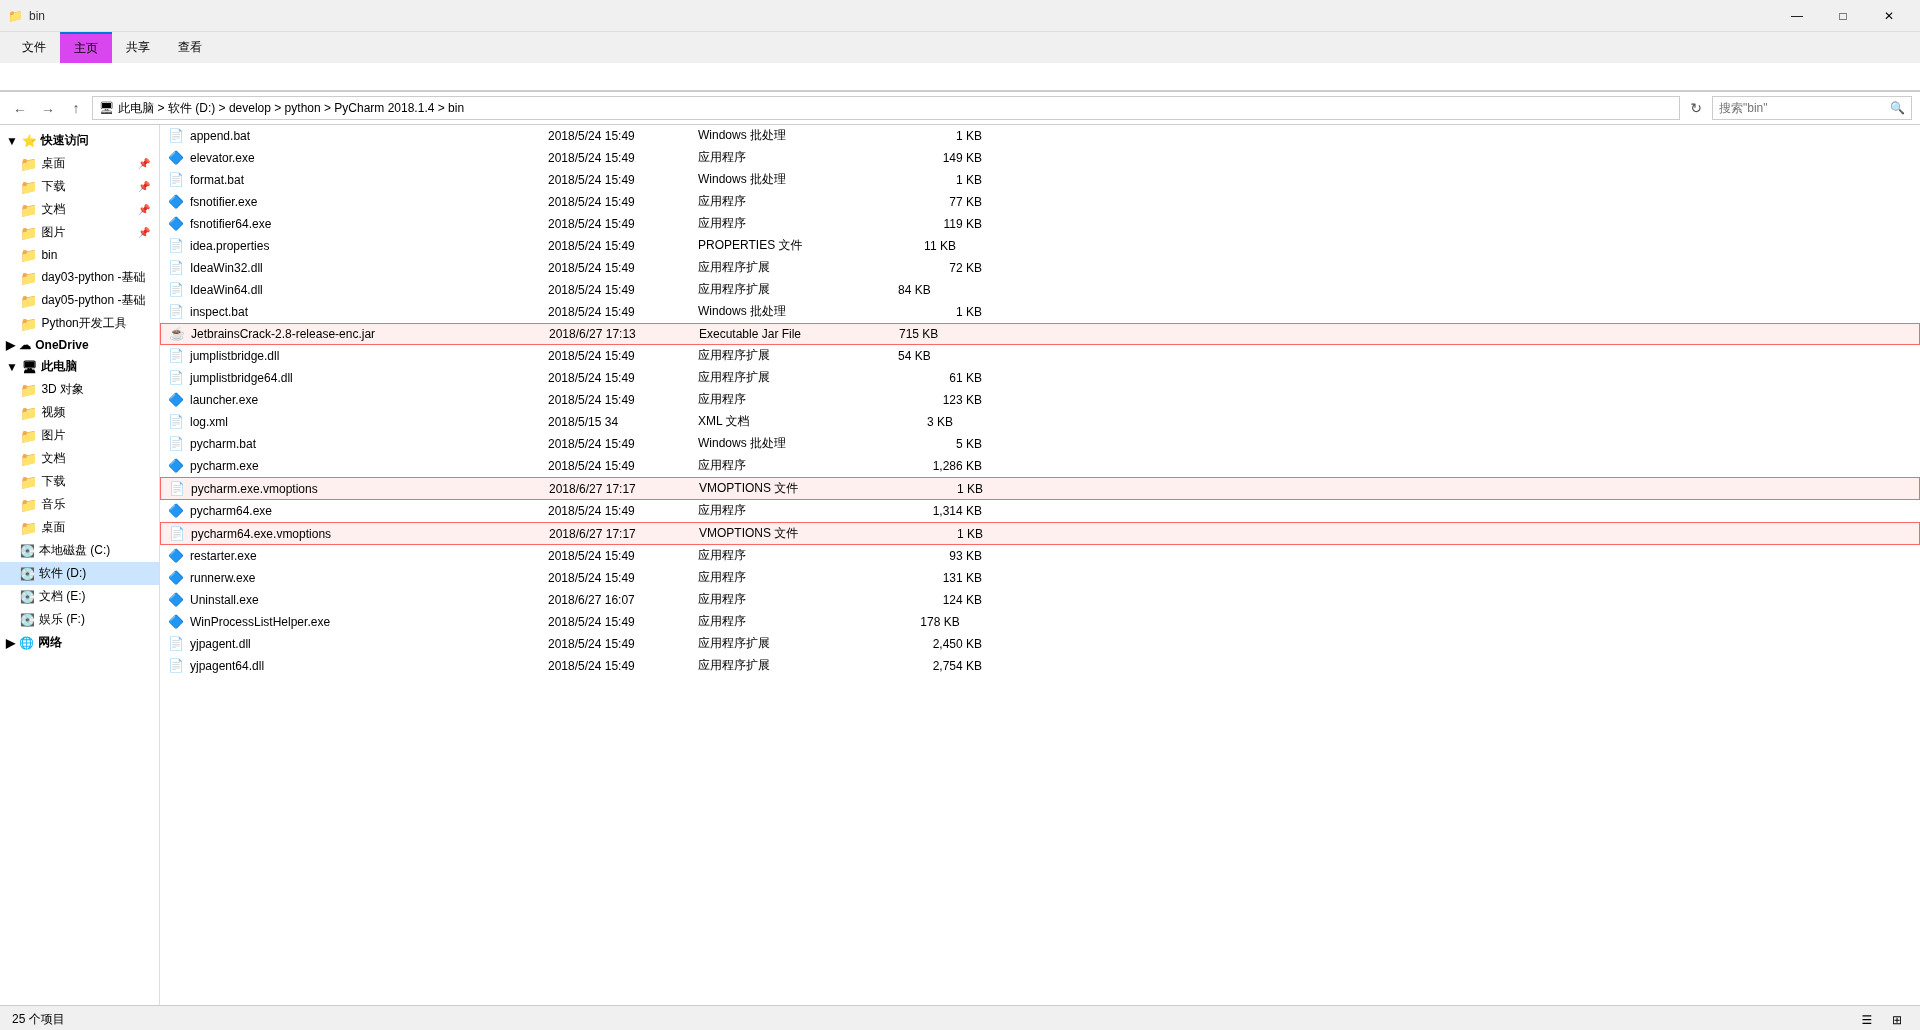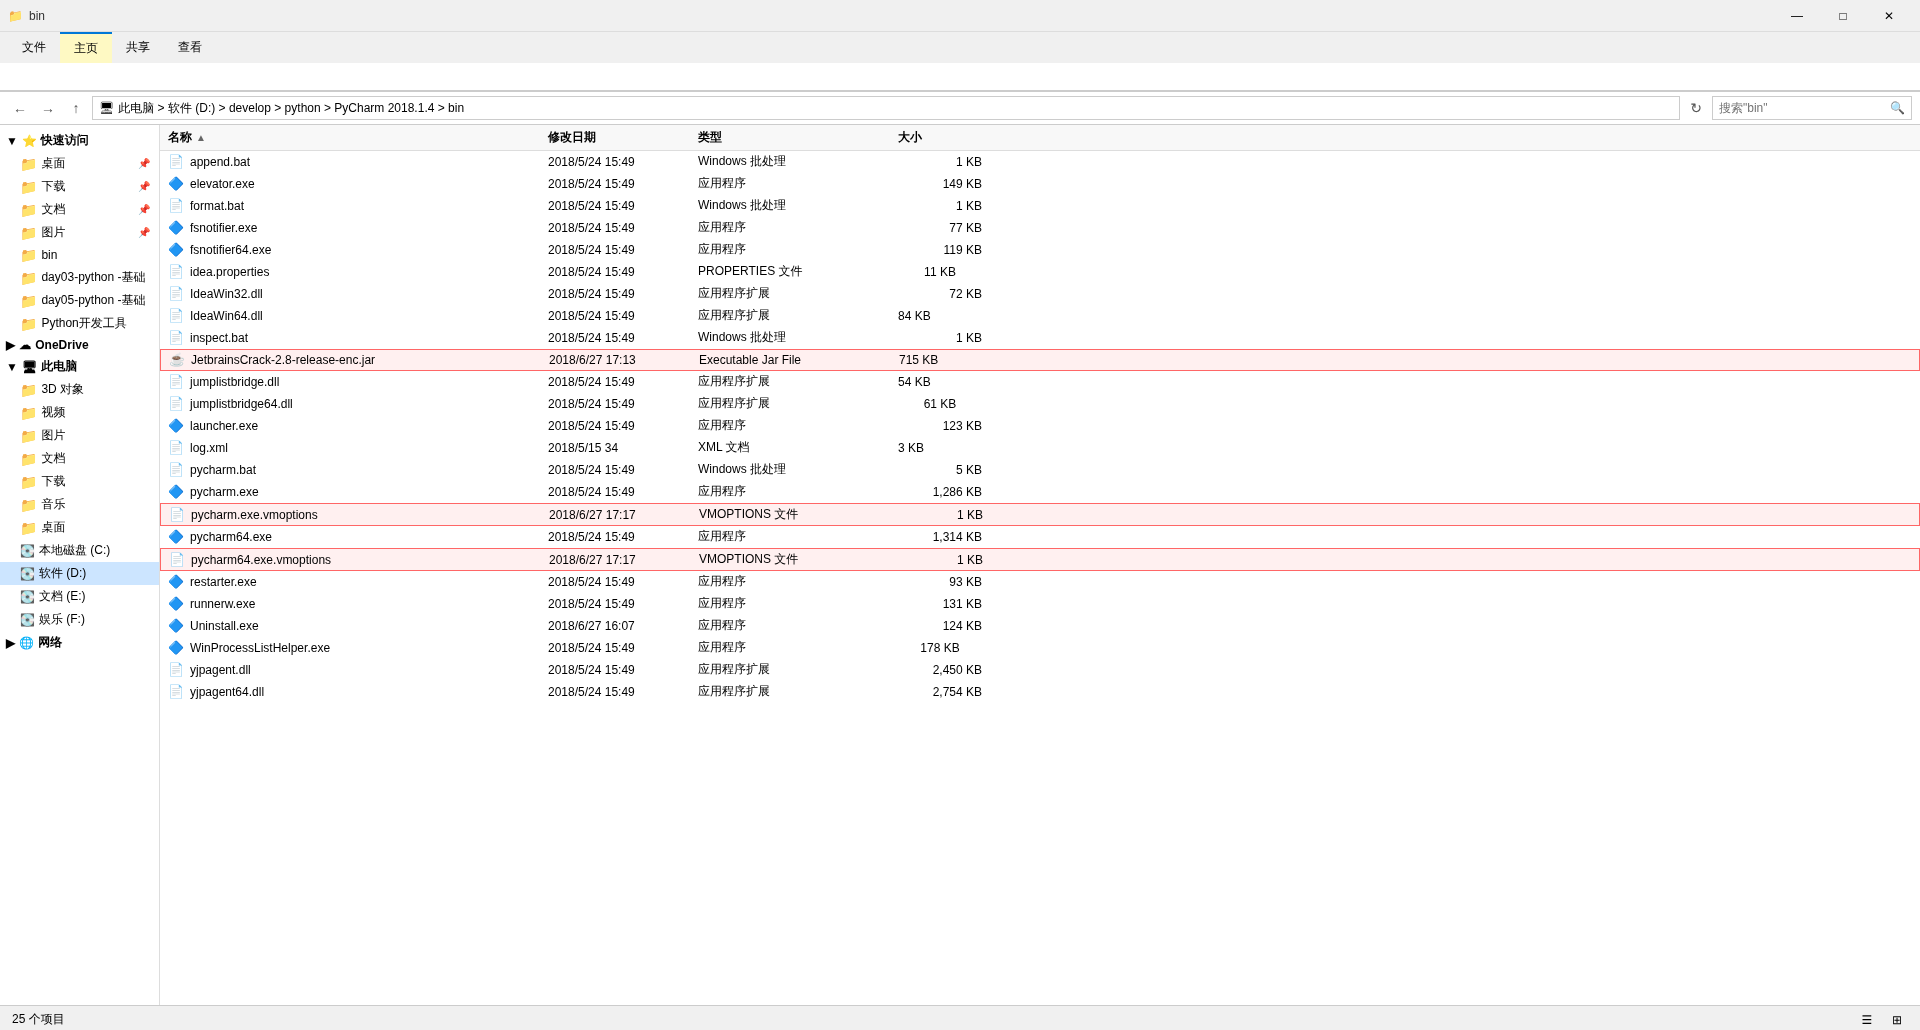--- a/index.html
+++ b/index.html
@@ -50,21 +50,21 @@
       padding: 0 8px;
     }
     .ribbon-tab {
       padding: 6px 14px;
       font-size: 12px;
       cursor: pointer;
       border: none;
       background: transparent;
     }
     .ribbon-tab.active {
-      background: #fef9c3;
+      background: #d946ef;
       border-top: 2px solid #0078d7;
     }
     .ribbon-content {
       background: white;
       padding: 4px 8px;
       border-bottom: 1px solid #ccc;
       min-height: 28px;
     }
 
     
@@ -374,35 +374,20 @@
 
     <div class="sidebar-section-header">
       <span>▶</span>
       <span>🌐</span>
       <span>网络</span>
     </div>
   </div>
 
   <div class="file-area">
 
-    <div class="file-list-header">
-      <div class="col">
-        <span>名称</span>
-        <span class="sort-arrow">▲</span>
-      </div>
-      <div class="col">
-        <span>修改日期</span>
-      </div>
-      <div class="col">
-        <span>类型</span>
-      </div>
-      <div class="col">
-        <span>大小</span>
-      </div>
-    </div>
 
     <div id="file-list-body">
         <div class="file-row">
     <div class="file-name-cell">
       <span class="file-icon" style="color:#888">📄</span>
       <span>append.bat</span>
     </div>
     <div>2018/5/24 15:49</div>
     <div>Windows 批处理</div>
     <div style="text-align:right;padding-right:16px">1 KB</div>
@@ -497,39 +482,39 @@
     <div>应用程序扩展</div>
     <div style="text-align:left;padding-right:16px">54 KB</div>
   </div>
         <div class="file-row">
     <div class="file-name-cell">
       <span class="file-icon" style="color:#888">📄</span>
       <span>jumplistbridge64.dll</span>
     </div>
     <div>2018/5/24 15:49</div>
     <div>应用程序扩展</div>
-    <div style="text-align:center;padding-right:16px">61 KB</div>
+    <div style="text-align:right;padding-right:16px">61 KB</div>
   </div>
         <div class="file-row">
     <div class="file-name-cell">
       <span class="file-icon" style="color:#0078d7">🔷</span>
       <span>launcher.exe</span>
     </div>
     <div>2018/5/24 15:49</div>
     <div>应用程序</div>
     <div style="text-align:right;padding-right:16px">123 KB</div>
   </div>
         <div class="file-row">
     <div class="file-name-cell">
       <span class="file-icon" style="color:#e05020">📄</span>
       <span>log.xml</span>
     </div>
     <div>2018/5/15 34</div>
     <div>XML 文档</div>
-    <div style="text-align:left;padding-right:16px">3 KB</div>
+    <div style="text-align:center;padding-right:16px">3 KB</div>
   </div>
         <div class="file-row">
     <div class="file-name-cell">
       <span class="file-icon" style="color:#888">📄</span>
       <span>pycharm.bat</span>
     </div>
     <div>2018/5/24 15:49</div>
     <div>Windows 批处理</div>
     <div style="text-align:right;padding-right:16px">5 KB</div>
   </div>

